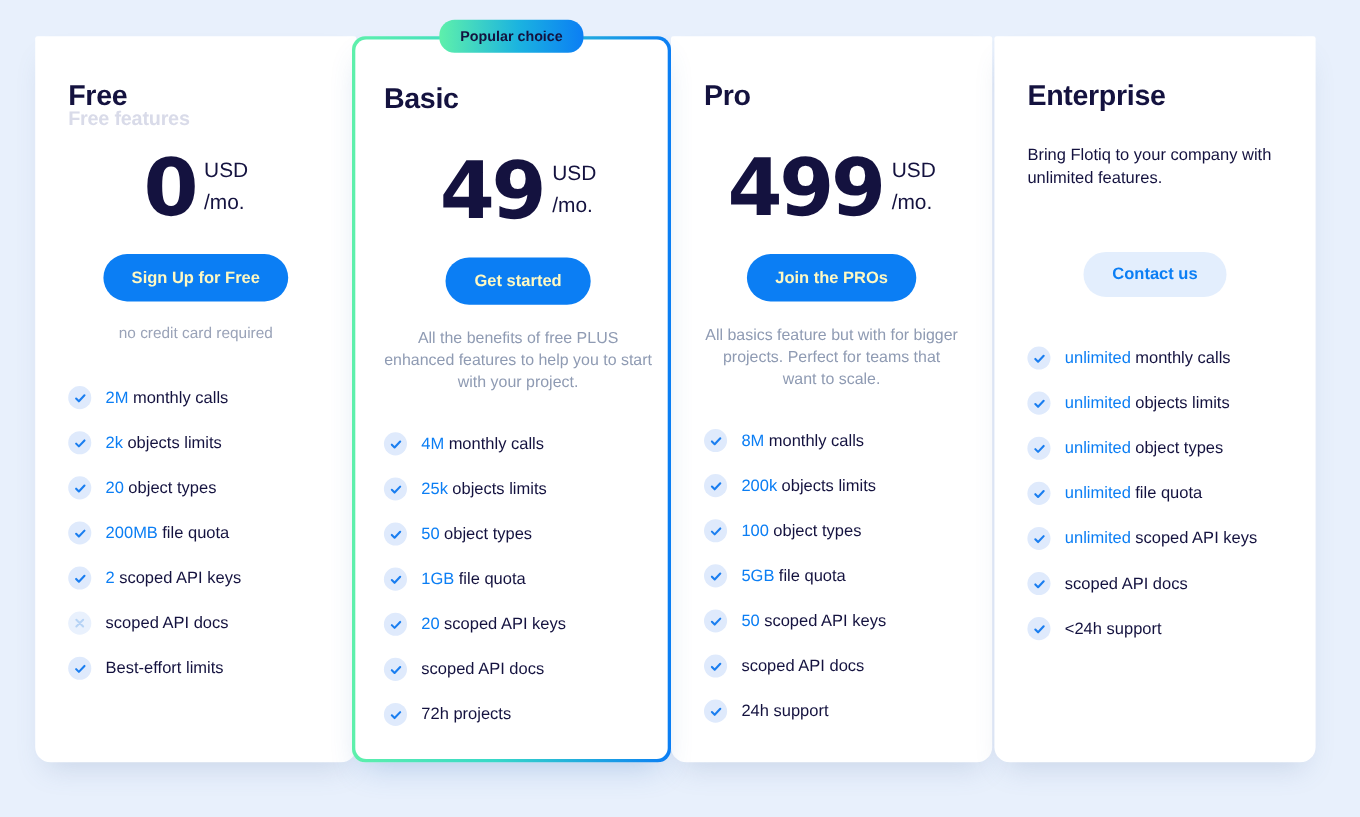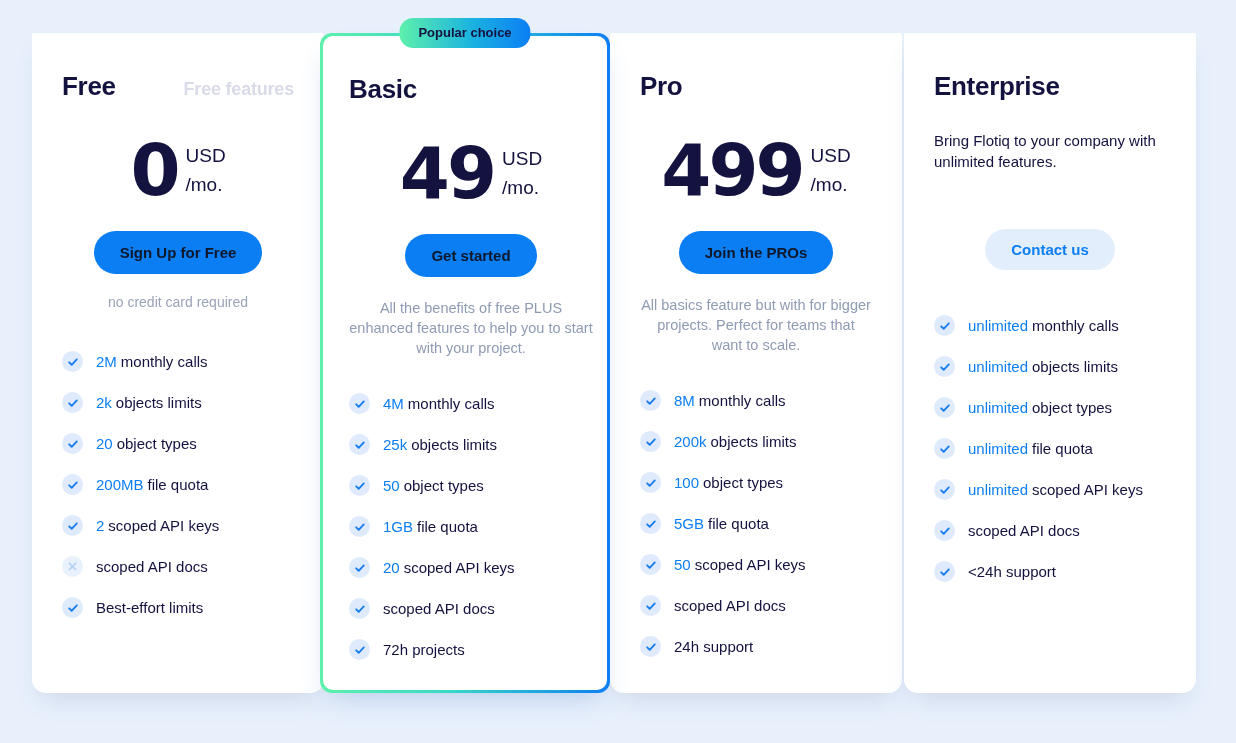--- a/index.html
+++ b/index.html
@@ -82,20 +82,21 @@
     white-space: nowrap;
     z-index: 10;
   }
 
   
   .plan-head {
     display: flex;
     align-items: baseline;
     justify-content: space-between;
     height: 32px;
+    flex-direction: column;
   }
   .plan-name {
     font-size: 26px;
     font-weight: 700;
     color: #14123f;
     letter-spacing: -0.3px;
     line-height: 1;
   }
   .plan-tag {
     font-size: 18px;
@@ -150,21 +151,21 @@
     font-family: "Liberation Sans", sans-serif;
     font-size: 15px;
     font-weight: 700;
     padding: 14px 26px;
     cursor: pointer;
     line-height: 1;
     white-space: nowrap;
   }
   .btn-primary {
     background: #0b7ef4;
-    color: #0f172a;
+    color: #fef9c3;
   }
   .btn-soft {
     background: #e3eefd;
     color: #0b7ef4;
     padding: 13px 26px;
   }
 
   .sub-note {
     margin-top: 19px;
     text-align: center;

